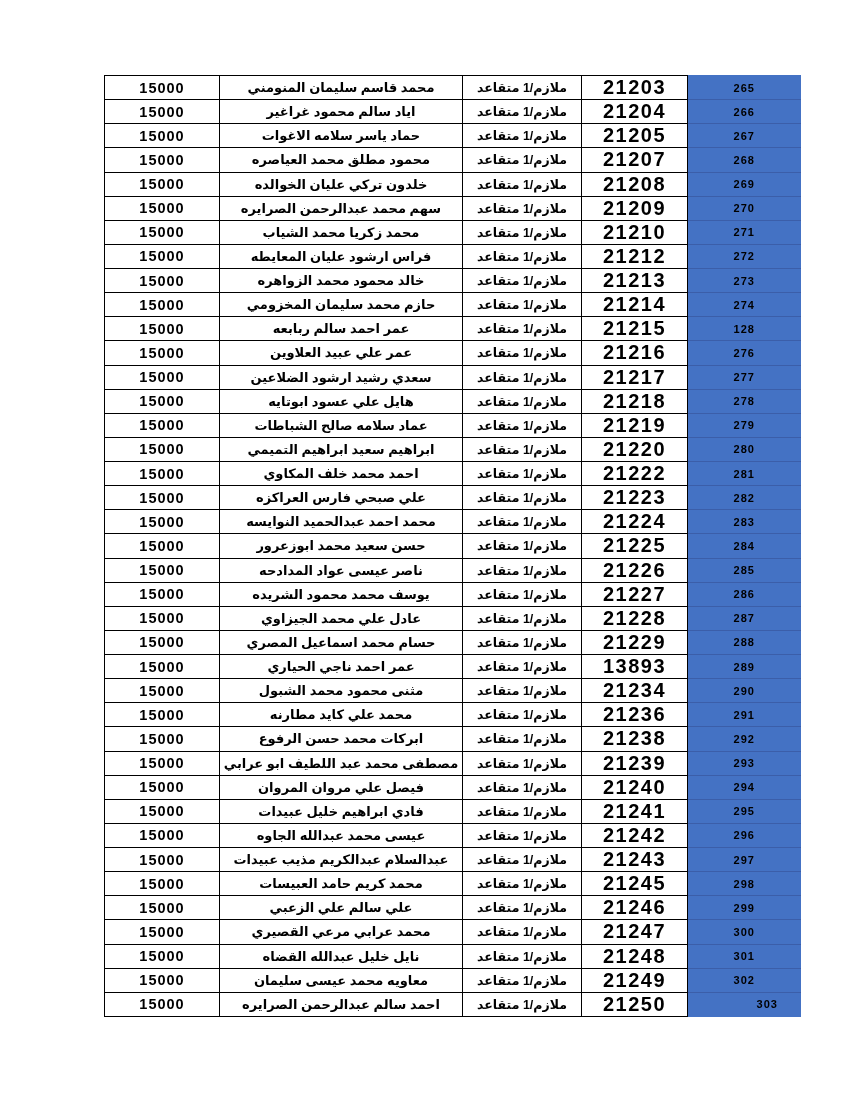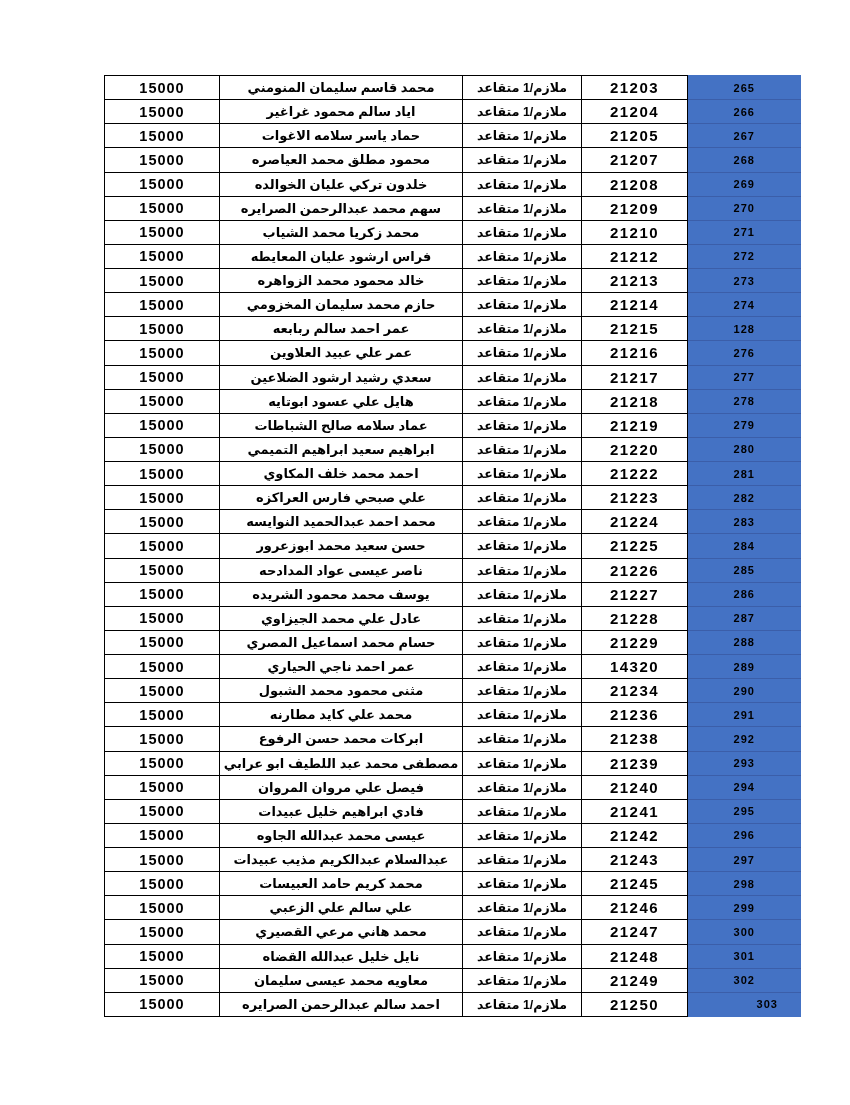--- a/index.html
+++ b/index.html
@@ -47,21 +47,21 @@
   }
   td.c-rank {
     width: 119px;
     border: 1.5px solid #000;
     font-size: 12.5px;
     direction: rtl;
   }
   td.c-id {
     width: 106px;
     border: 1.5px solid #000;
-    font-size: 15px;
+    font-size: 20px;
     letter-spacing: 1.5px;
   }
   td.c-index {
     width: 113px;
     background: #4472C4;
     color: #eef1f8;
     font-size: 11px;
     letter-spacing: 1px;
     border-top: 1.5px solid #3b5ea9;
     border-bottom: 1.5px solid #3b5ea9;
@@ -242,21 +242,21 @@
     <td class="c-salary">15000</td>
     <td class="c-name">حسام محمد اسماعيل المصري</td>
     <td class="c-rank">ملازم/1 متقاعد</td>
     <td class="c-id">21229</td>
     <td class="c-index">288</td>
   </tr>
         <tr>
     <td class="c-salary">15000</td>
     <td class="c-name">عمر احمد ناجي الحياري</td>
     <td class="c-rank">ملازم/1 متقاعد</td>
-    <td class="c-id">14320</td>
+    <td class="c-id">13893</td>
     <td class="c-index">289</td>
   </tr>
         <tr>
     <td class="c-salary">15000</td>
     <td class="c-name">مثنى محمود محمد الشبول</td>
     <td class="c-rank">ملازم/1 متقاعد</td>
     <td class="c-id">21234</td>
     <td class="c-index">290</td>
   </tr>
         <tr>
@@ -317,21 +317,21 @@
   </tr>
         <tr>
     <td class="c-salary">15000</td>
     <td class="c-name">علي سالم علي الزعبي</td>
     <td class="c-rank">ملازم/1 متقاعد</td>
     <td class="c-id">21246</td>
     <td class="c-index">299</td>
   </tr>
         <tr>
     <td class="c-salary">15000</td>
-    <td class="c-name">محمد هاني مرعي القصيري</td>
+    <td class="c-name">محمد عرابي مرعي القصيري</td>
     <td class="c-rank">ملازم/1 متقاعد</td>
     <td class="c-id">21247</td>
     <td class="c-index">300</td>
   </tr>
         <tr>
     <td class="c-salary">15000</td>
     <td class="c-name">نايل خليل عبدالله القضاه</td>
     <td class="c-rank">ملازم/1 متقاعد</td>
     <td class="c-id">21248</td>
     <td class="c-index">301</td>

